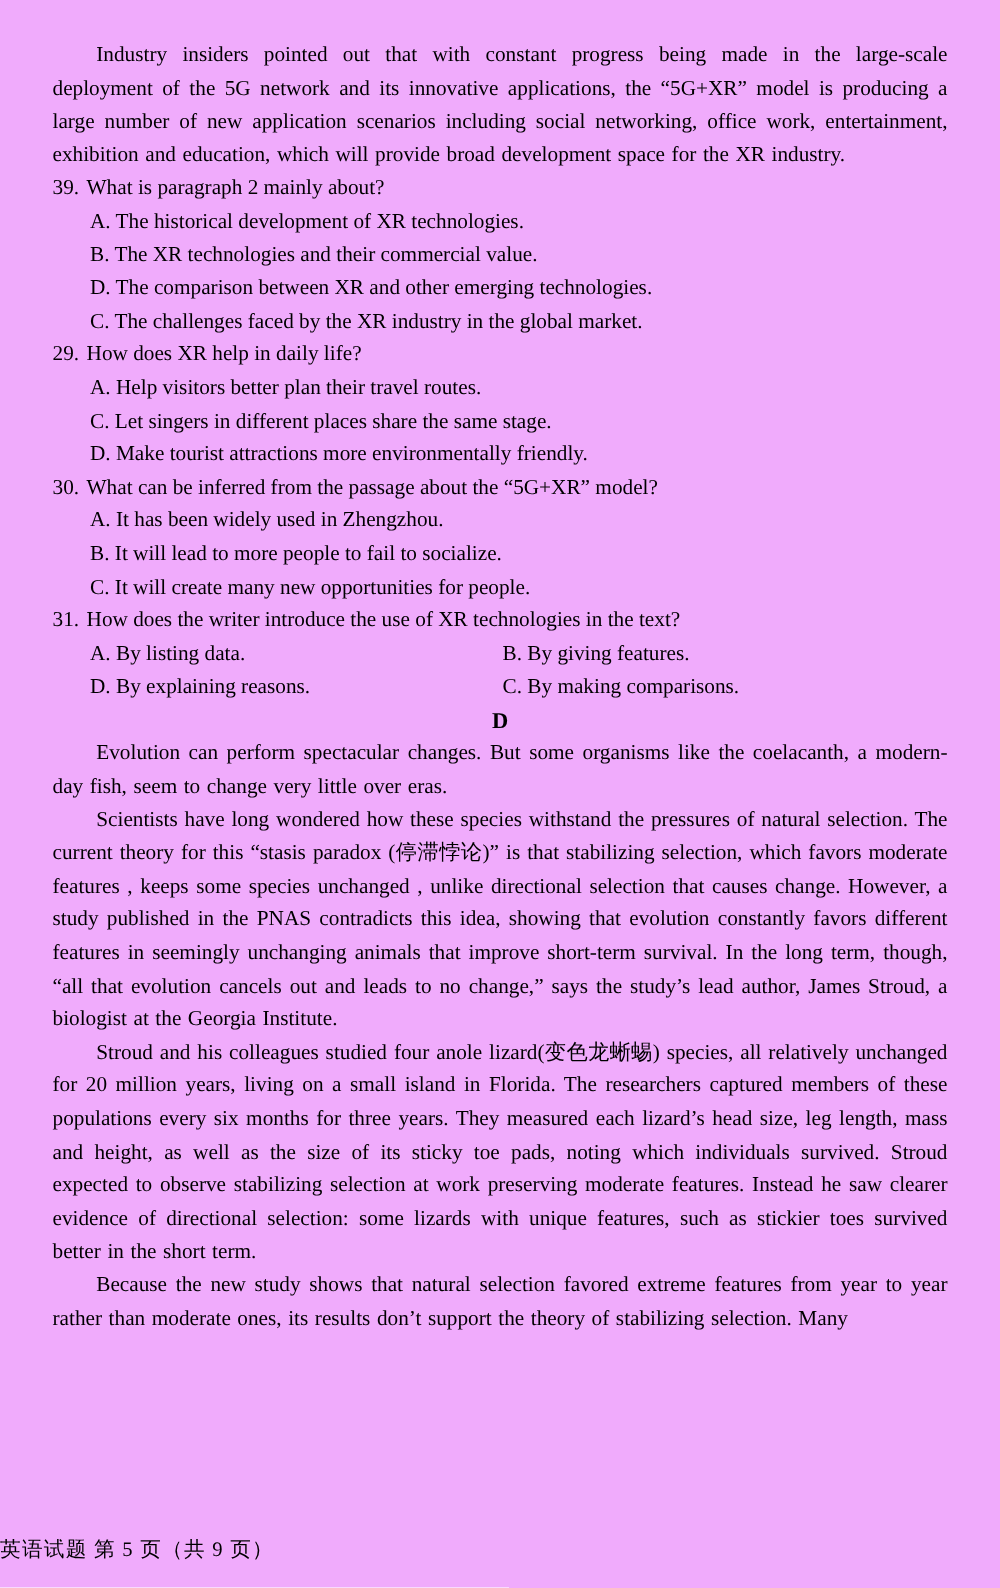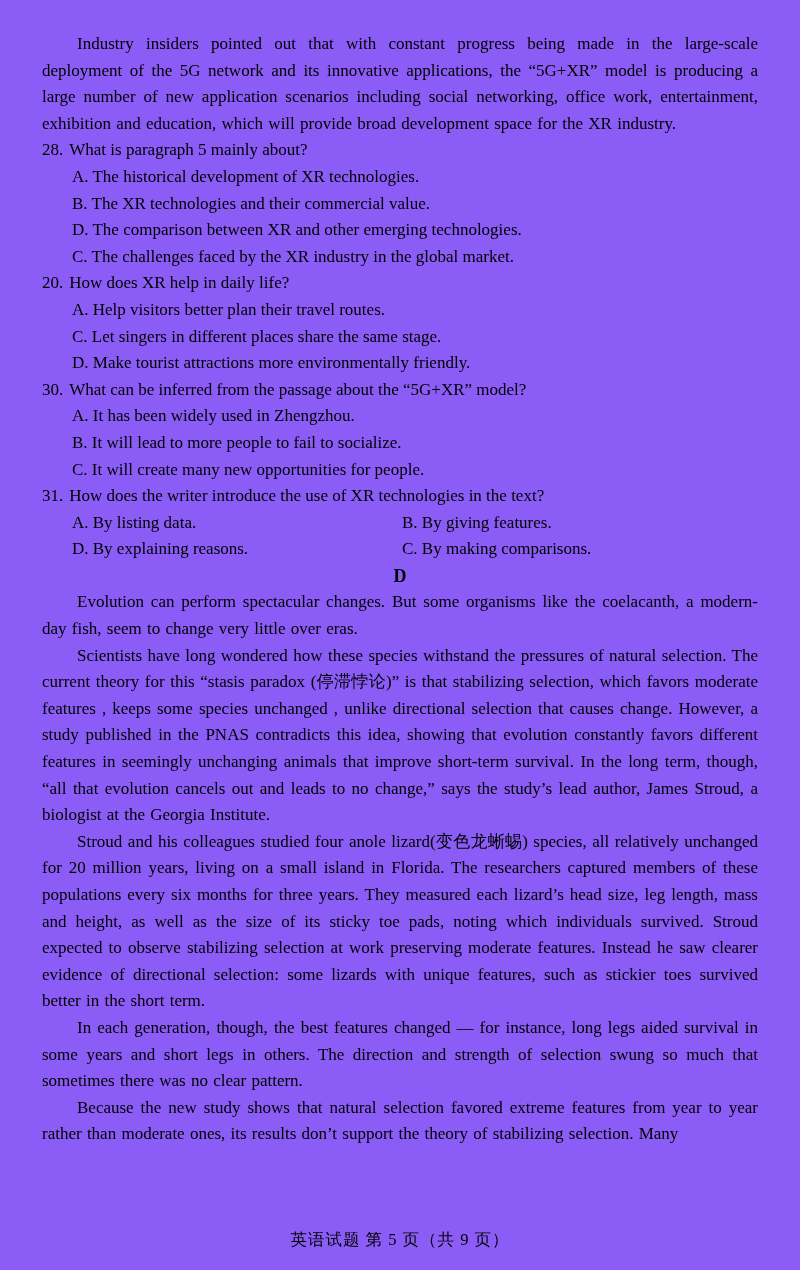--- a/index.html
+++ b/index.html
@@ -13,21 +13,21 @@
     font-family: "Liberation Serif", serif;
     font-size: 17px;
     line-height: 26.6px;
     color: #000000;
   }
   .page {
     position: relative;
     width: 800px;
     height: 1270px;
     overflow: hidden;
-    background: #8b5cf6;
+    background: #f0abfc;
   }
   .content {
     position: absolute;
     left: 42px;
     right: 42px;
     top: 31px;
   }
   .para {
     margin: 0;
     text-align: justify;
@@ -46,46 +46,46 @@
   .section-heading {
     text-align: center;
     font-weight: bold;
     font-size: 18px;
   }
   .footer {
     position: absolute;
     bottom: 16px;
     left: 0;
     width: 100%;
-    text-align: center;
+    text-align: left;
     font-size: 16.5px;
     letter-spacing: 1px;
   }
 </style>
 </head>
 <body>
 
 <div class="page">
   <div class="content">
 
     <p class="para">Industry insiders pointed out that with constant progress being made in the large-scale deployment of the 5G network and its innovative applications, the “5G+XR” model is producing a large number of new application scenarios including social networking, office work, entertainment, exhibition and education, which will provide broad development space for the XR industry.</p>
 
     <div class="question">
       <div class="q-line">
-        <span class="q-num">28.</span><span>What is paragraph 5 mainly about?</span>
+        <span class="q-num">39.</span><span>What is paragraph 2 mainly about?</span>
       </div>
       <div class="q-option">A. The historical development of XR technologies.</div>
       <div class="q-option">B. The XR technologies and their commercial value.</div>
       <div class="q-option">D. The comparison between XR and other emerging technologies.</div>
       <div class="q-option">C. The challenges faced by the XR industry in the global market.</div>
     </div>
 
     <div class="question">
       <div class="q-line">
-        <span class="q-num">20.</span><span>How does XR help in daily life?</span>
+        <span class="q-num">29.</span><span>How does XR help in daily life?</span>
       </div>
       <div class="q-option">A. Help visitors better plan their travel routes.</div>
       <div class="q-option">C. Let singers in different places share the same stage.</div>
       <div class="q-option">D. Make tourist attractions more environmentally friendly.</div>
     </div>
 
     <div class="question">
       <div class="q-line">
         <span class="q-num">30.</span><span>What can be inferred from the passage about the “5G+XR” model?</span>
       </div>
@@ -104,19 +104,18 @@
         <div class="q-option">D. By explaining reasons.</div>
         <div class="q-option">C. By making comparisons.</div>
       </div>
     </div>
 
     <div class="section-heading">D</div>
 
     <p class="para">Evolution can perform spectacular changes. But some organisms like the coelacanth, a modern-day fish, seem to change very little over eras.</p>
     <p class="para">Scientists have long wondered how these species withstand the pressures of natural selection. The current theory for this “stasis paradox (停滞悖论)” is that stabilizing selection, which favors moderate features , keeps some species unchanged , unlike directional selection that causes change. However, a study published in the PNAS contradicts this idea, showing that evolution constantly favors different features in seemingly unchanging animals that improve short-term survival. In the long term, though, “all that evolution cancels out and leads to no change,” says the study’s lead author, James Stroud, a biologist at the Georgia Institute.</p>
     <p class="para">Stroud and his colleagues studied four anole lizard(变色龙蜥蜴) species, all relatively unchanged for 20 million years, living on a small island in Florida. The researchers captured members of these populations every six months for three years. They measured each lizard’s head size, leg length, mass and height, as well as the size of its sticky toe pads, noting which individuals survived. Stroud expected to observe stabilizing selection at work preserving moderate features. Instead he saw clearer evidence of directional selection: some lizards with unique features, such as stickier toes survived better in the short term.</p>
-    <p class="para">In each generation, though, the best features changed — for instance, long legs aided survival in some years and short legs in others. The direction and strength of selection swung so much that sometimes there was no clear pattern.</p>
     <p class="para">Because the new study shows that natural selection favored extreme features from year to year rather than moderate ones, its results don’t support the theory of stabilizing selection. Many</p>
 
   </div>
 
   <div class="footer">英语试题 第 5 页（共 9 页）</div>
 </div>
 
 </body></html>

